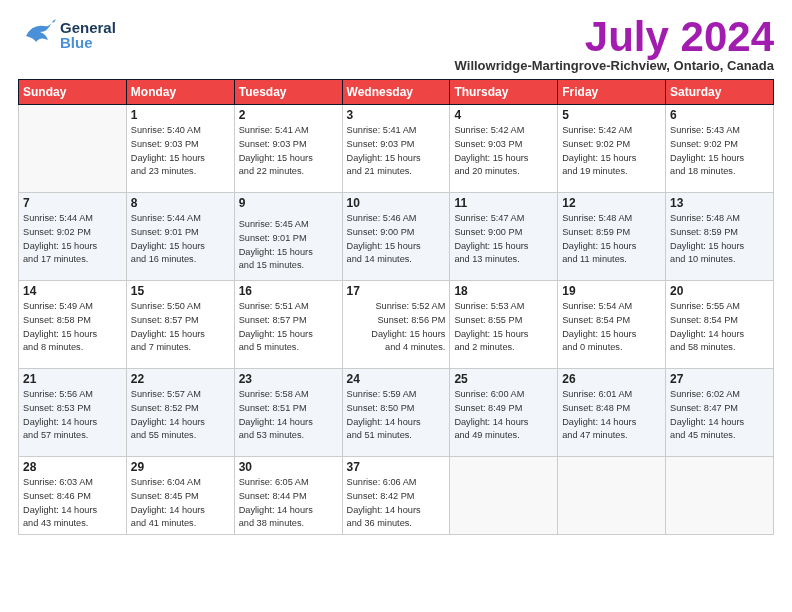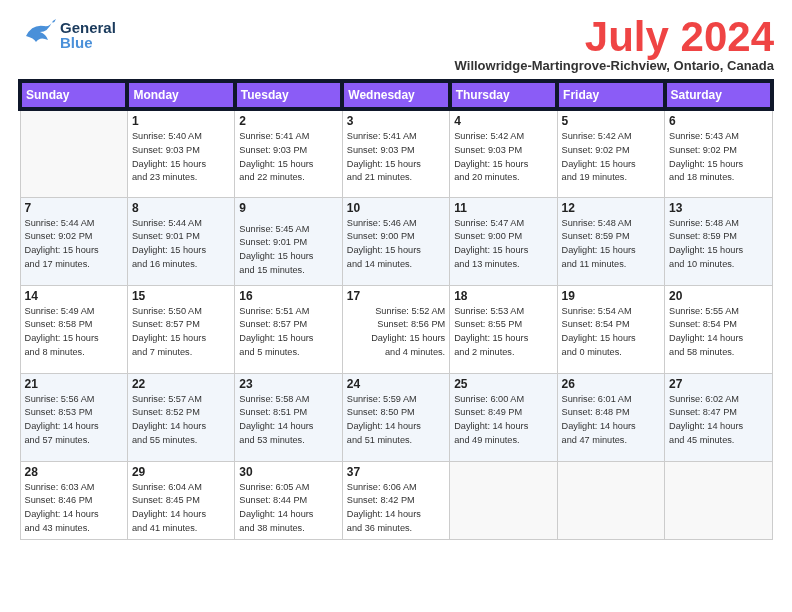--- a/index.html
+++ b/index.html
@@ -17,44 +17,44 @@
       background: #fff;
     }
     .header {
       display: flex;
       align-items: flex-start;
       justify-content: space-between;
     }
     .month-title {
       font-size: 42px;
       font-weight: bold;
-      color: #ef4444;
+      color: #a21caf;
       text-align: right;
       line-height: 1;
     }
     .subtitle {
       text-align: right;
       font-size: 13px;
       color: #333;
       font-weight: bold;
       margin-bottom: 6px;
     }
     .calendar {
       width: 100%;
       border-collapse: collapse;
       table-layout: fixed;
     }
     .calendar th {
-      background: #8b5cf6;
+      background: #ef4444;
       color: #fff;
       font-size: 12px;
       font-weight: bold;
       padding: 5px 4px;
       text-align: left;
-      border: 4px solid #0f172a;
+      border: 1px solid #0f172a;
     }
     .calendar td {
       vertical-align: top;
       border: 1px solid #ccc;
       padding: 3px 4px;
       font-size: 9.5px;
       color: #333;
       height: 88px;
       background: #fff;
     }

